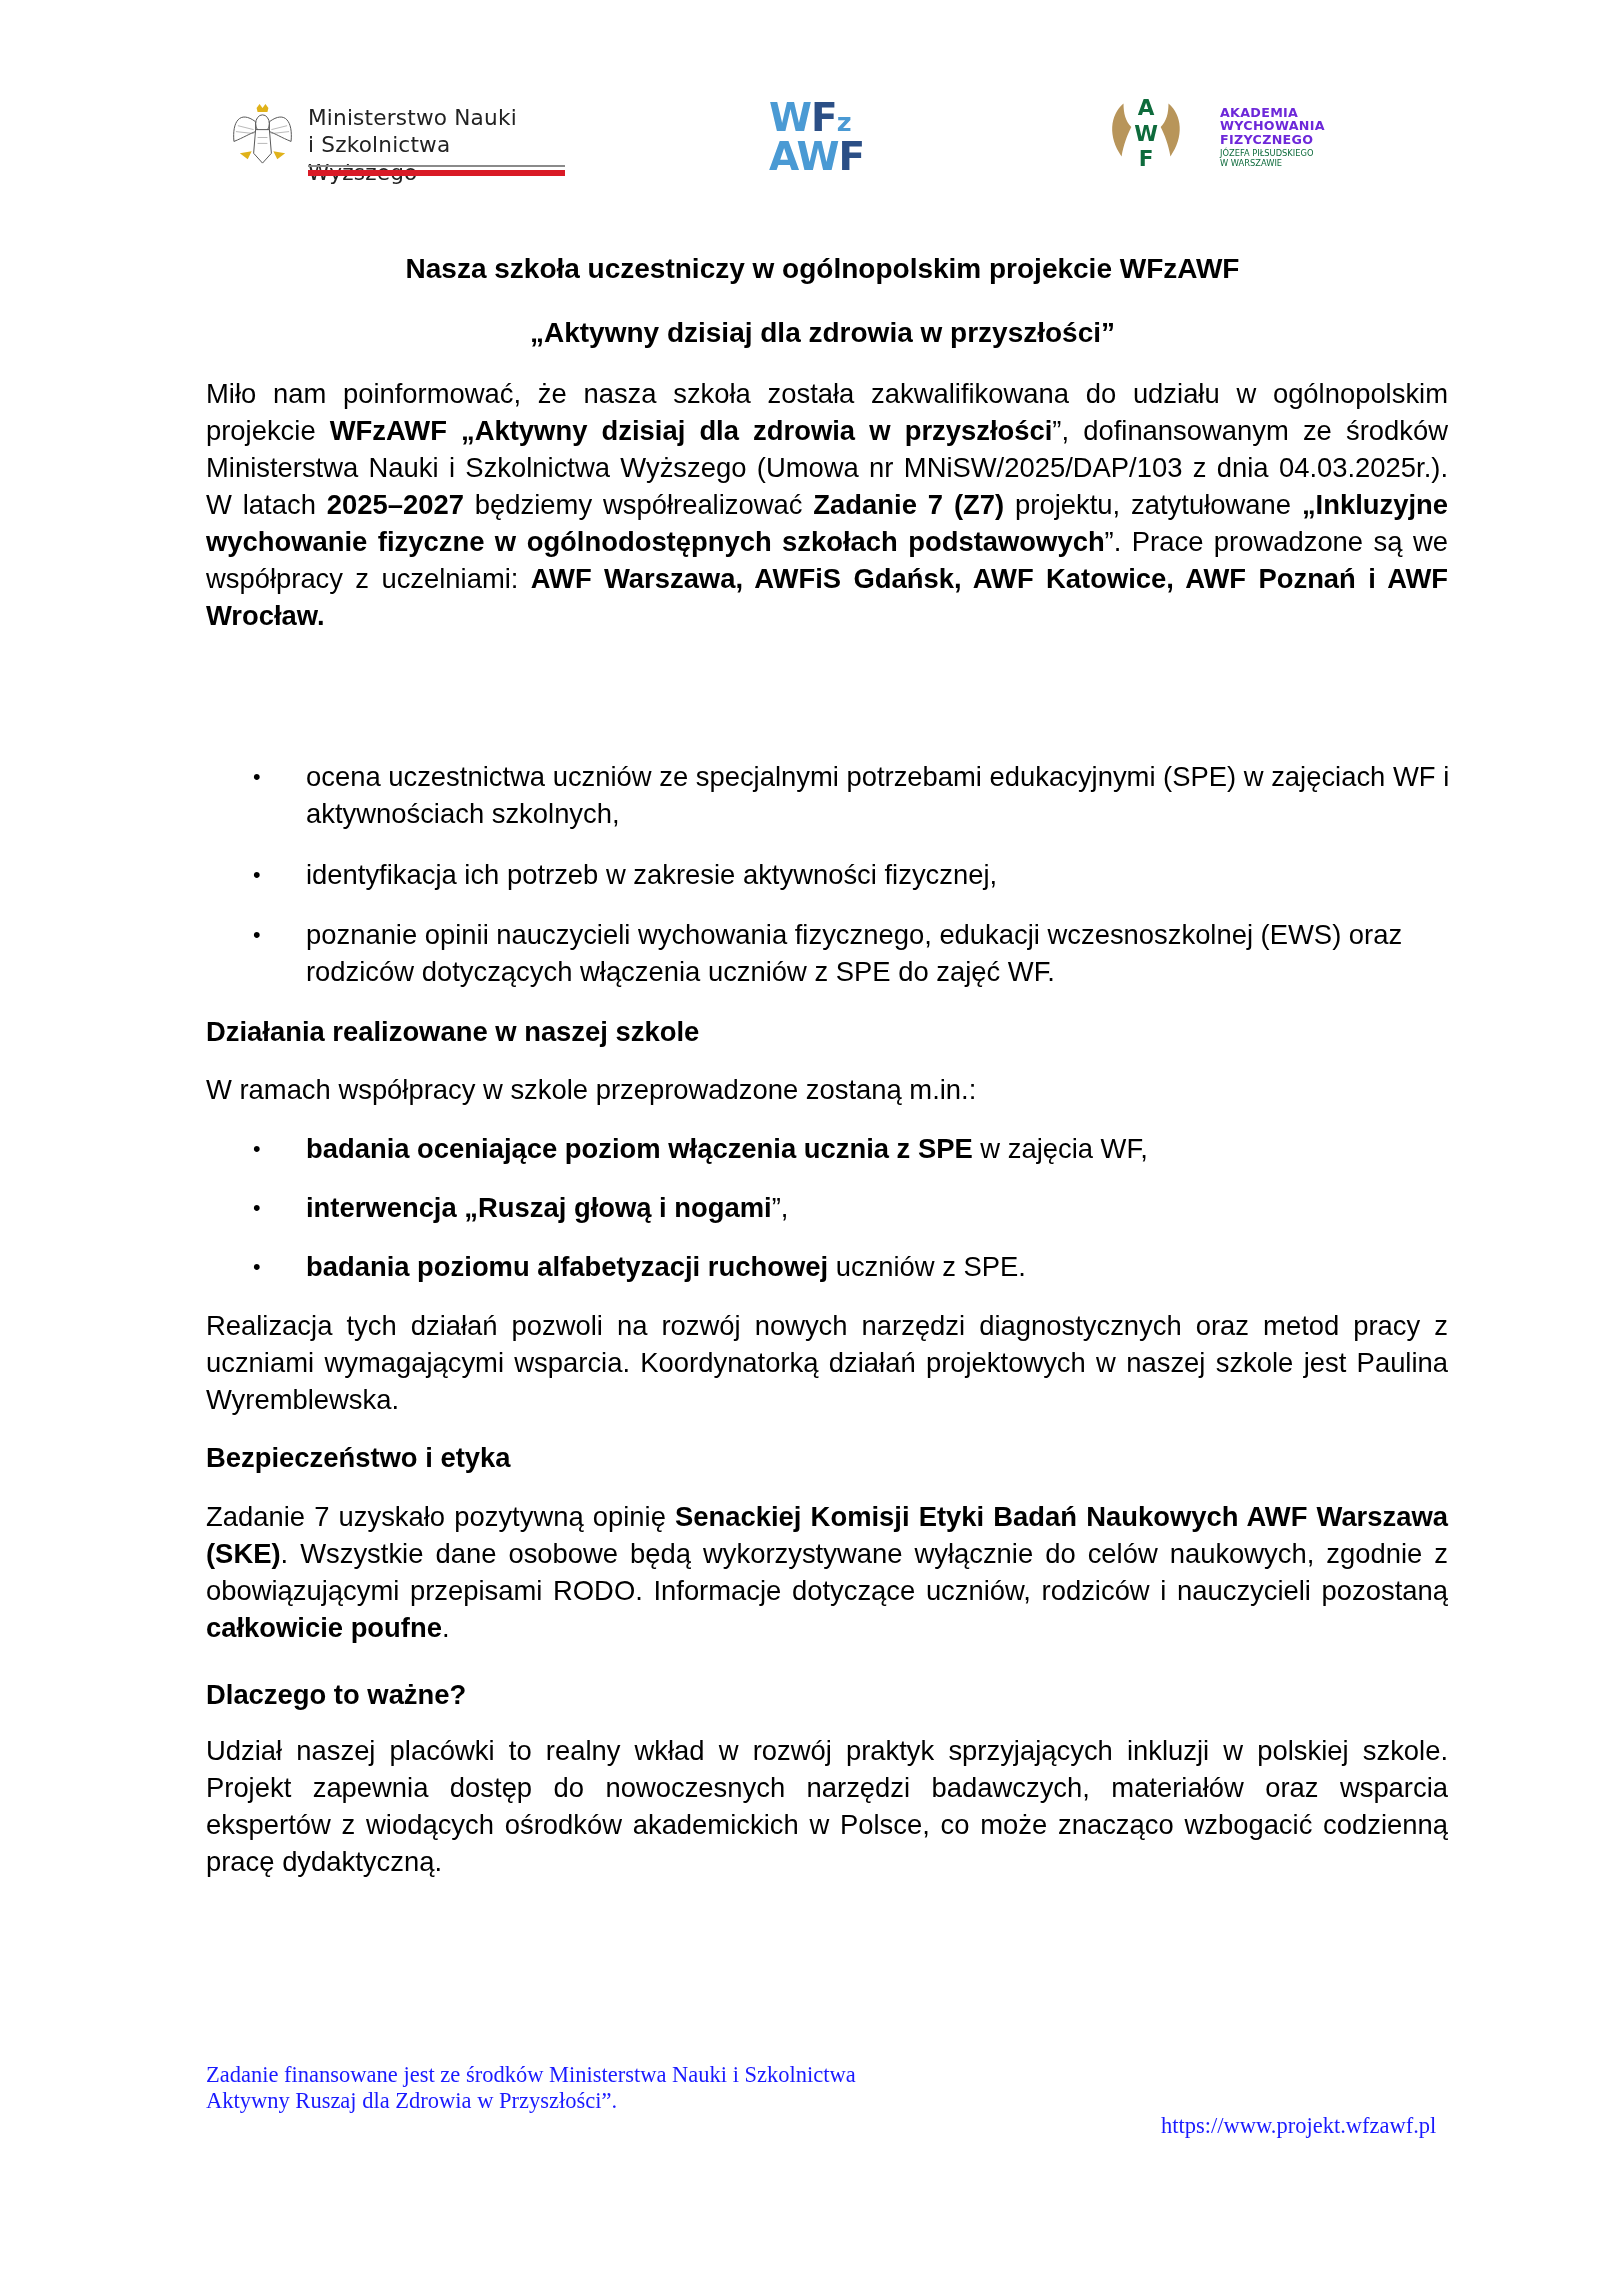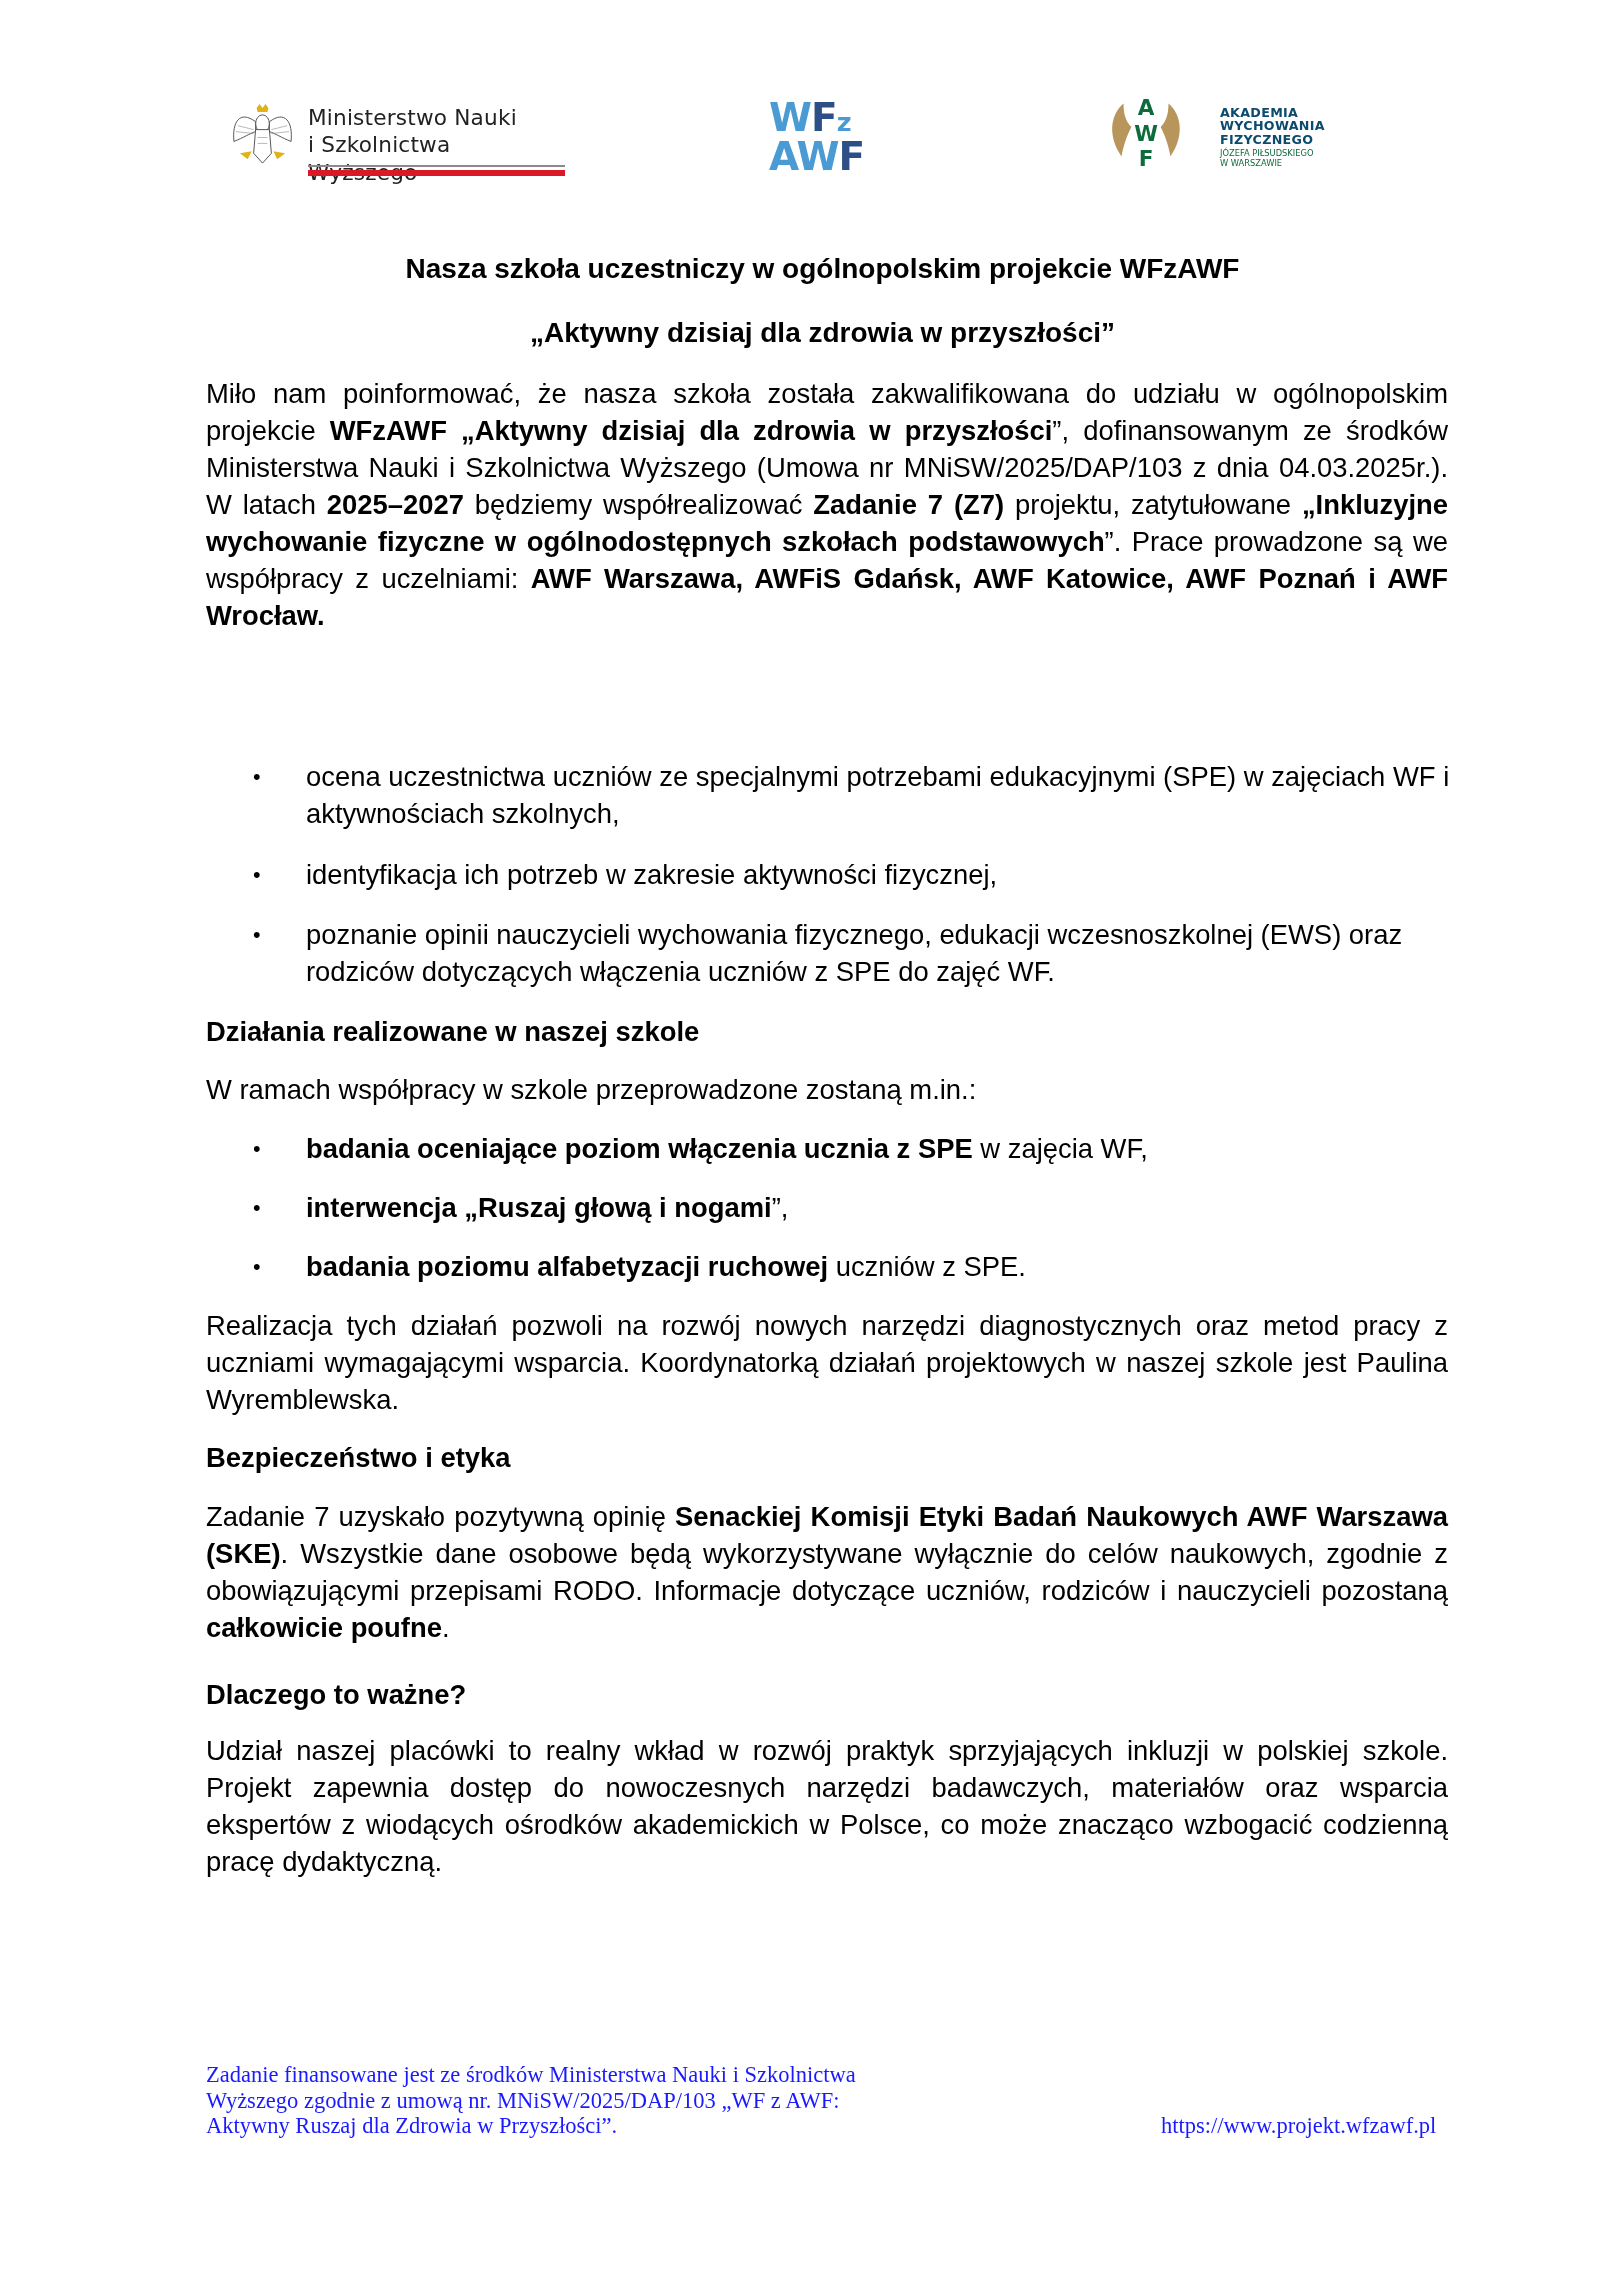--- a/index.html
+++ b/index.html
@@ -19,21 +19,21 @@
                 font-family: "DejaVu Sans", sans-serif; font-weight: bold; }
     .logo-wfz .l1 { position: absolute; left: 0; top: 0; font-size: 39px; line-height: 39px; letter-spacing: -1px; }
     .logo-wfz .l2 { position: absolute; left: 0; top: 39px; font-size: 39px; line-height: 39px; letter-spacing: -1px; }
     .c-light { color: #4a9ad4; }
     .c-dark { color: #2b4f86; }
     .logo-wfz .z { font-size: 25.5px; }
 
     .logo-awf { position: absolute; left: 1090px; top: 86px; width: 235px; height: 88px; }
     .logo-awf .emblem { position: absolute; left: 0; top: 0; width: 88px; height: 88px; }
     .logo-awf .name { position: absolute; left: 118px; top: 19.6px; font-family: "DejaVu Sans", sans-serif;
-                      font-weight: bold; color: #0c4a6e; font-size: 12.7px; line-height: 13.7px; letter-spacing: 0.3px; }
+                      font-weight: bold; color: #6d28d9; font-size: 12.7px; line-height: 13.7px; letter-spacing: 0.3px; }
     .logo-awf .sub { position: absolute; left: 118px; top: 63px; font-family: "DejaVu Sans", sans-serif;
                      color: #0e6b3c; font-size: 8.3px; line-height: 9.8px; font-weight: normal; }
 
     
     .title { position: absolute; left: 0; width: 1621px; text-align: center; font-weight: bold; font-size: 28px; }
     .t1 { top: 253px; }
     .t2 { top: 317px; left: 147px; }
     .para { position: absolute; left: 194px; width: 1242px; font-size: 27.4px; line-height: 37px; text-align: justify; }
     .para b { font-weight: bold; }
     .head { position: absolute; left: 194px; font-size: 27.4px; font-weight: bold; line-height: 37px; }
@@ -139,19 +139,18 @@
   <div class="head" style="top:1439px;">Bezpieczeństwo i etyka</div>
   <div class="para" style="top:1498px;">
     <span>Zadanie 7 uzyskało pozytywną opinię </span><b>Senackiej Komisji Etyki Badań Naukowych AWF Warszawa (SKE)</b><span>. Wszystkie dane osobowe będą wykorzystywane wyłącznie do celów naukowych, zgodnie z obowiązującymi przepisami RODO. Informacje dotyczące uczniów, rodziców i nauczycieli pozostaną </span><b>całkowicie poufne</b><span>.</span>
   </div>
 
   <div class="head" style="top:1676px;">Dlaczego to ważne?</div>
   <div class="para" style="top:1732px;">Udział naszej placówki to realny wkład w rozwój praktyk sprzyjających inkluzji w polskiej szkole. Projekt zapewnia dostęp do nowoczesnych narzędzi badawczych, materiałów oraz wsparcia ekspertów z wiodących ośrodków akademickich w Polsce, co może znacząco wzbogacić codzienną pracę dydaktyczną.</div>
 
   <div class="footer">
     <div>Zadanie finansowane jest ze środków Ministerstwa Nauki i Szkolnictwa</div>
-    <div>Wyższego zgodnie z umową nr. MNiSW/2025/DAP/103 „WF z AWF:</div>
     <div>Aktywny Ruszaj dla Zdrowia w Przyszłości”.</div>
   </div>
   <div class="footer-url">https://www.projekt.wfzawf.pl</div>
 
 </div>
 
 
 </body></html>

